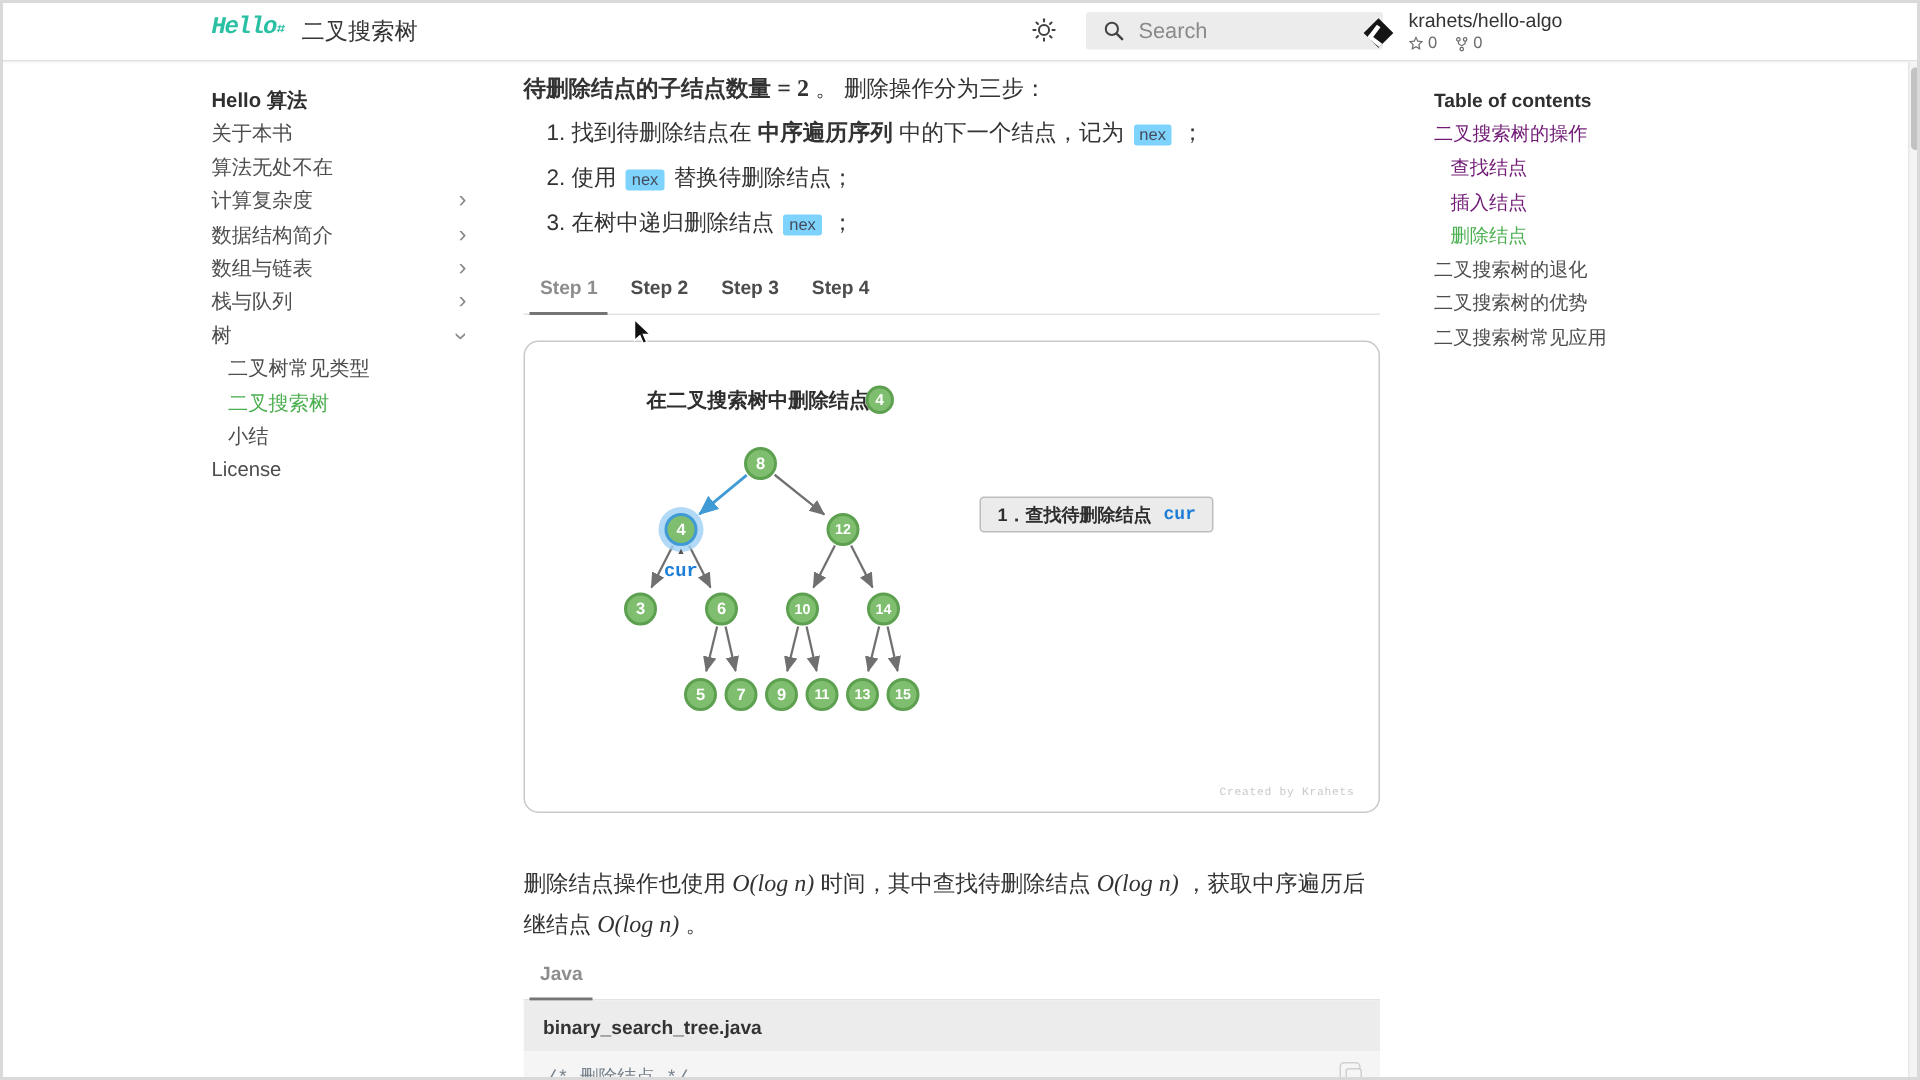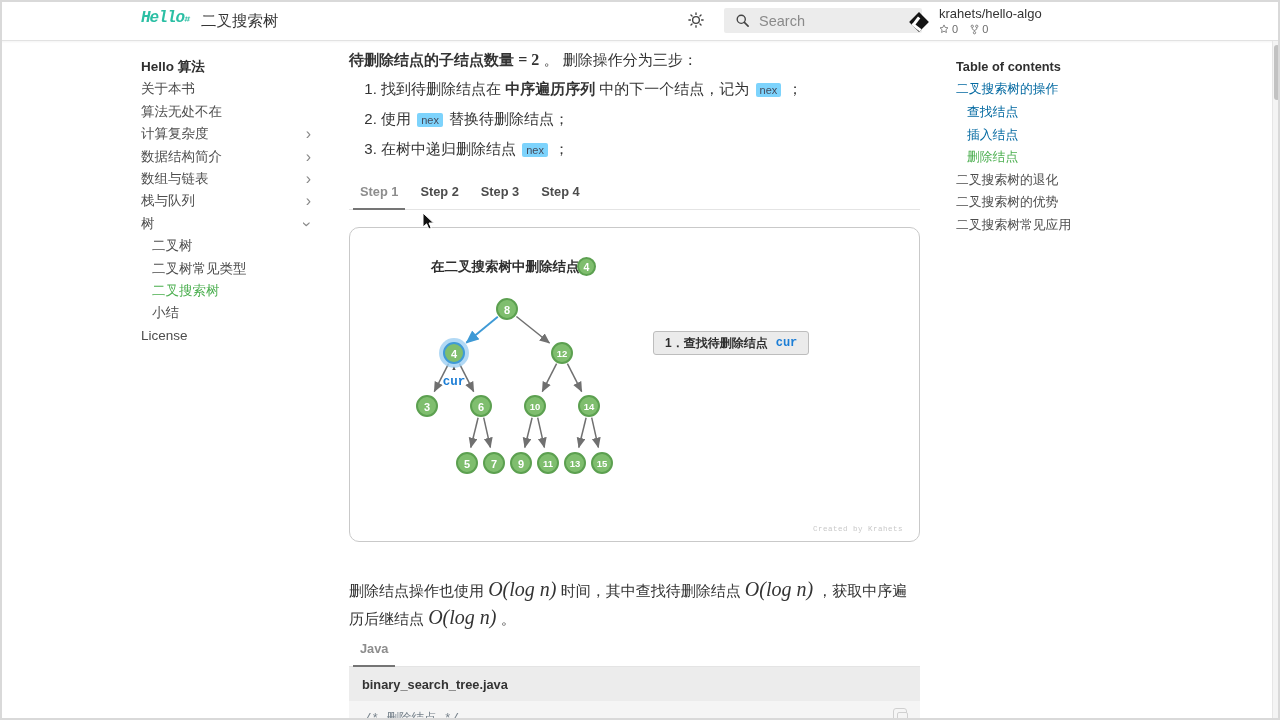--- a/index.html
+++ b/index.html
@@ -40,29 +40,29 @@
   .nav-item.nested { padding-left:11px; }
   .nav-item.active { color:#4caf50; }
   .chev { position:absolute; right:2px; top:0; font-size:16px; color:#8a8a8a; line-height:22.4px; }
   .chev.down { right:4px; transform:rotate(90deg); transform-origin:center; }
 
   
   .toc { position:absolute; left:956px; top:56px; width:200px; }
   .toc-title { font-size:12.8px; font-weight:700; color:#2f2f2f; line-height:22.4px; }
   .toc-item { line-height:22.6px; font-size:12.8px; color:#4d4d4d; cursor:pointer; }
   .toc-item.lvl2 { padding-left:11px; }
-  .toc-item.muted { color:#0369a1;font-family:Liberation Serif, serif; }
+  .toc-item.muted { color:#701a75;font-family:Liberation Serif, serif; }
   .toc-item.active { color:#4caf50; }
 
   
   .para { position:absolute; left:349px; width:571px; font-size:15px; line-height:22px; color:#333; }
   #para1 { top:49px; }
   #para2 { top:576px; line-height:27px; }
   .seg-b { font-weight:700; }
-  .seg-m { font-family:"Liberation Serif",serif; font-style:italic; font-size:20px; }
+  .seg-m { font-family:"Liberation Serif",serif; font-style:italic; font-size:16px; }
   .seg-mb { font-family:"Liberation Serif",serif; font-weight:700; font-size:16px; }
   .seg-c { font-family:Liberation Sans, sans-serif; font-size:11px; background:#7dd3fc;
            border-radius:2px; padding:1px 4px; color:#454b5c; margin:0 2px; }
   #steps { position:absolute; left:349px; top:78px; width:571px; }
   #steps ol { margin-left:32px; }
   #steps li { font-size:15px; line-height:22px; margin-bottom:7px; color:#333; }
 
   .tabs { position:absolute; left:349px; width:571px; height:31px; display:flex;
           align-items:flex-end; border-bottom:1px solid #e4e4e4; }
   #step-tabs { top:179px; }
@@ -165,21 +165,20 @@
 
 <nav class="sidebar" id="sidebar">
     <div class="nav-item title"><span>Hello 算法</span></div>
     <div class="nav-item"><span>关于本书</span></div>
     <div class="nav-item"><span>算法无处不在</span></div>
     <div class="nav-item"><span>计算复杂度</span><span class="chev">›</span></div>
     <div class="nav-item"><span>数据结构简介</span><span class="chev">›</span></div>
     <div class="nav-item"><span>数组与链表</span><span class="chev">›</span></div>
     <div class="nav-item"><span>栈与队列</span><span class="chev">›</span></div>
     <div class="nav-item"><span>树</span><span class="chev down">›</span></div>
-    <div class="nav-item nested"><span>二叉树</span></div>
     <div class="nav-item nested"><span>二叉树常见类型</span></div>
     <div class="nav-item nested active"><span>二叉搜索树</span></div>
     <div class="nav-item nested"><span>小结</span></div>
     <div class="nav-item"><span>License</span></div>
   </nav>
 
 <nav class="toc">
   <div class="toc-title">Table of contents</div>
   <div id="toc-list">
       <div class="toc-item muted">二叉搜索树的操作</div>

